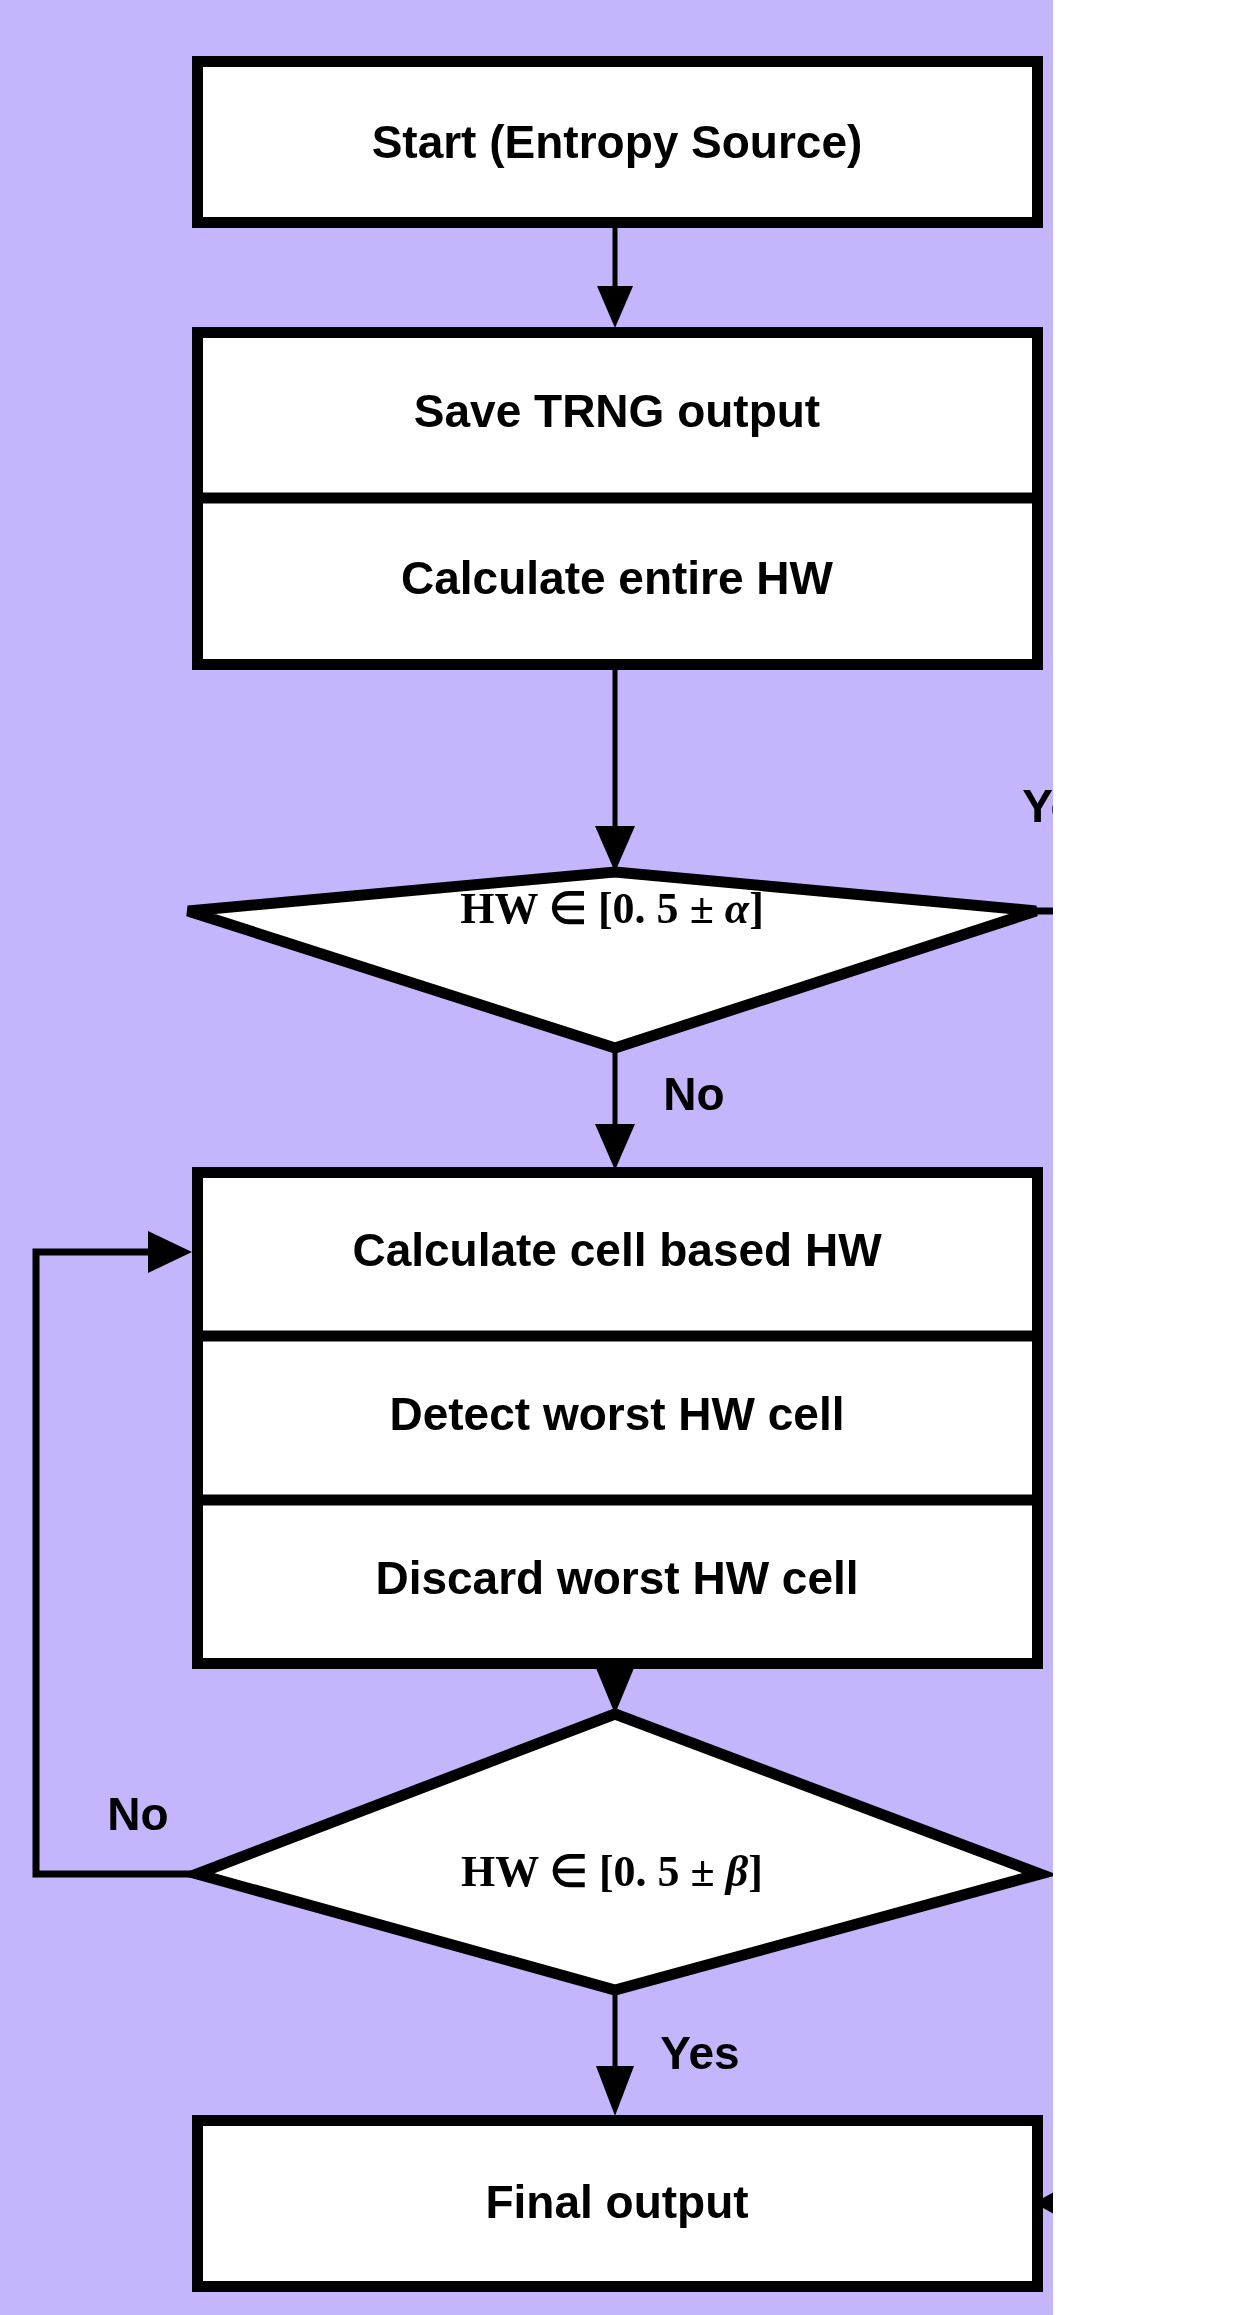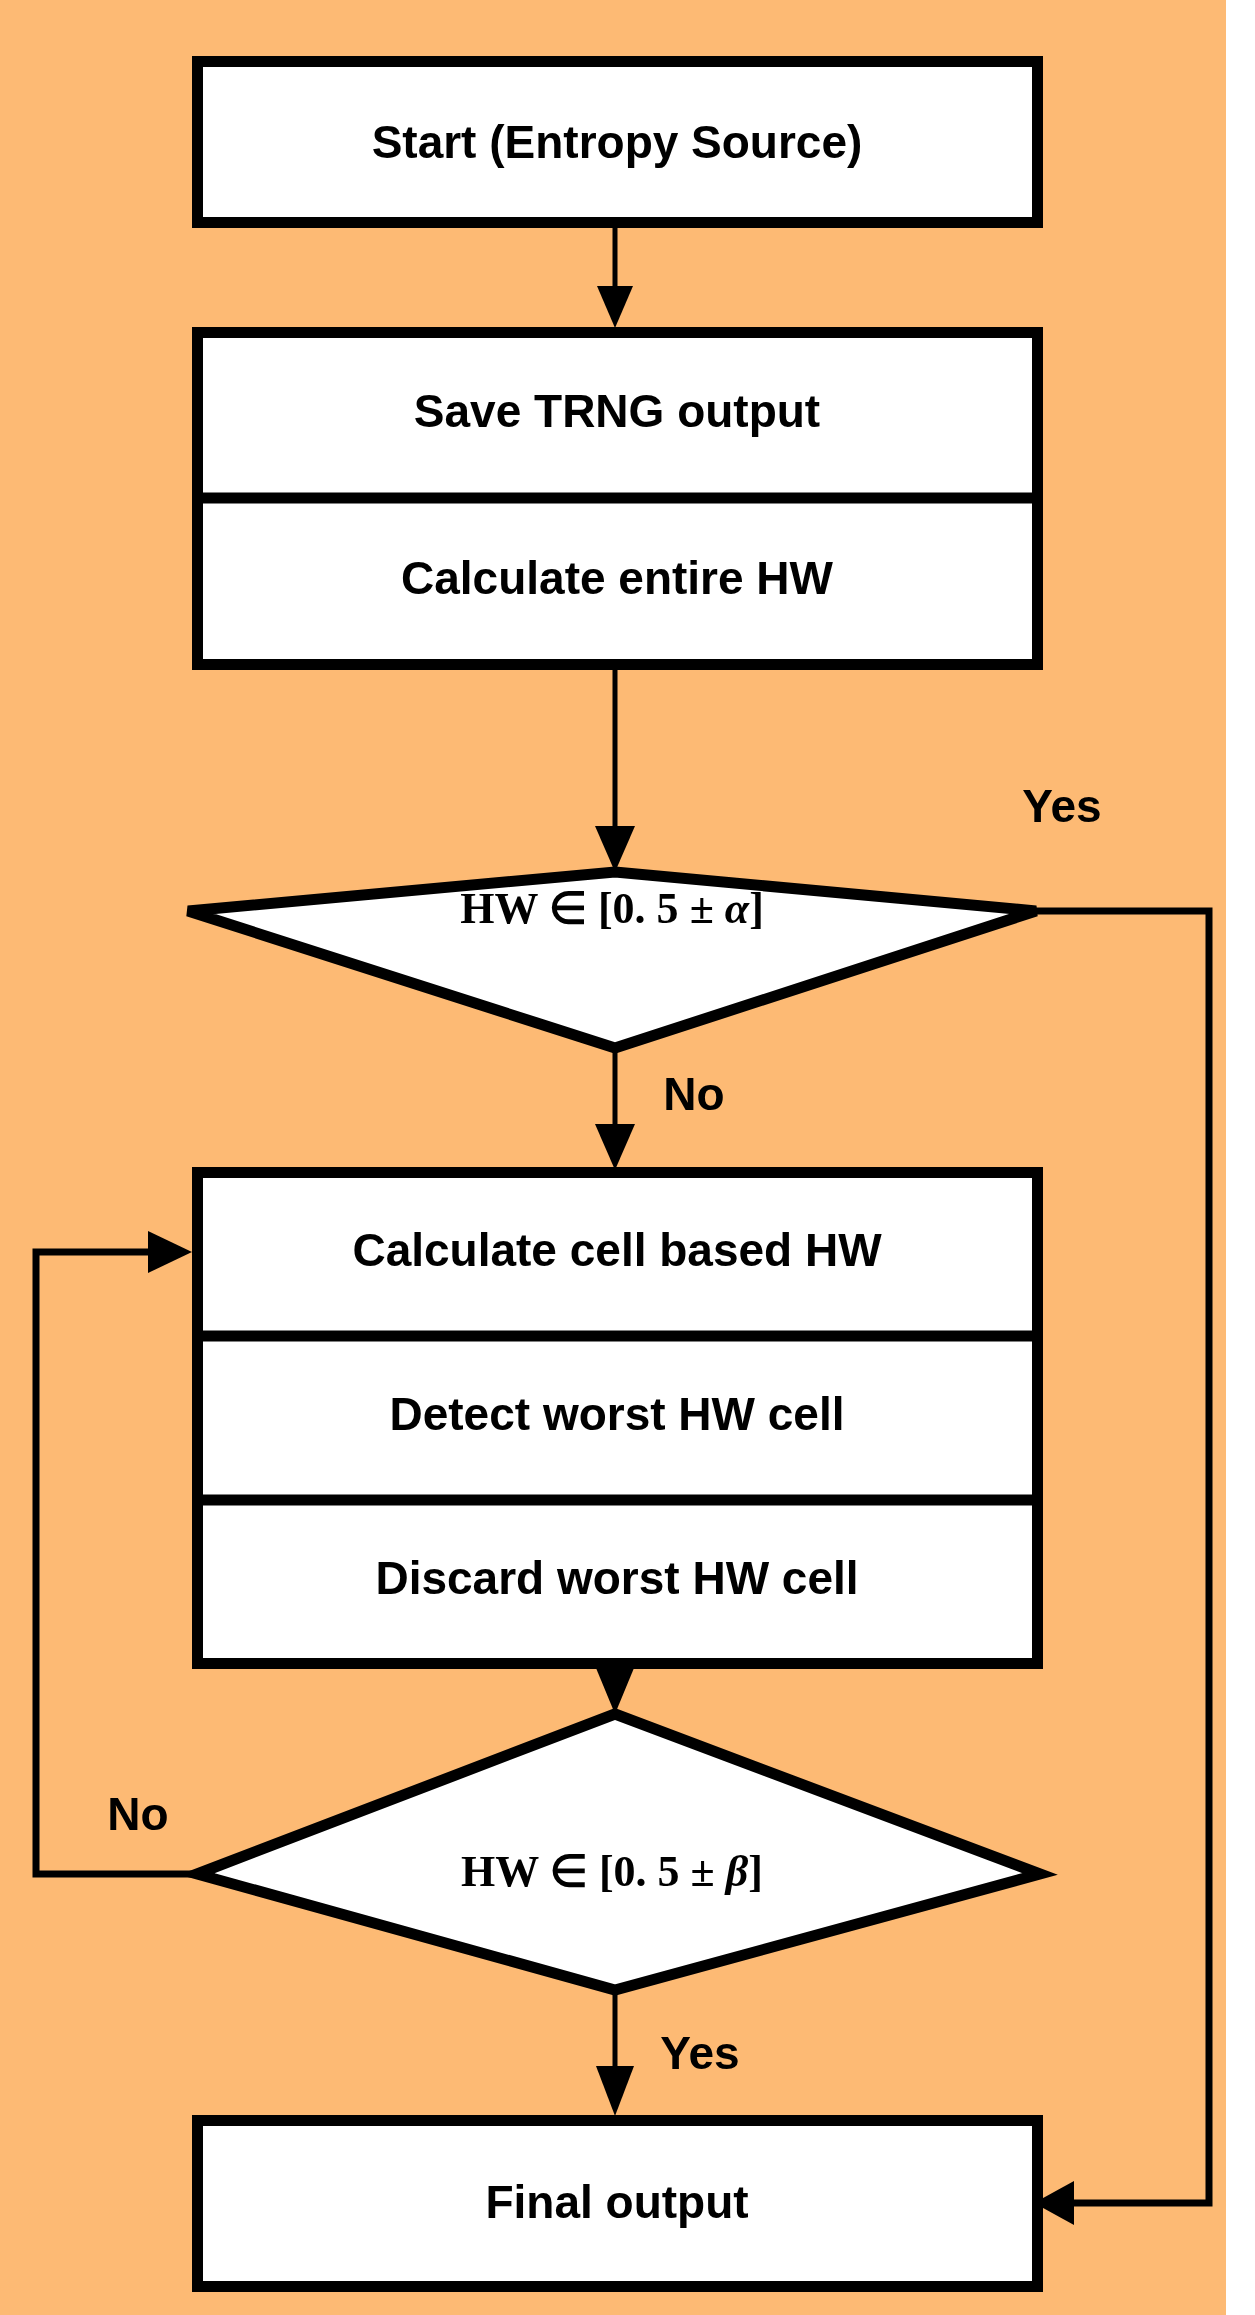--- a/index.html
+++ b/index.html
@@ -7,23 +7,23 @@
     padding: 0;
     background: #ffffff;
   }
   body {
     width: 1255px;
     height: 2315px;
     font-family: "Liberation Sans", sans-serif;
   }
   #flowchart-root {
     position: relative;
-    width: 1226px;
+    width: 1053px;
     height: 2315px;
-    background: #fdba74;
+    background: #c4b5fd;
     overflow: hidden;
   }
   svg.chart-svg {
     position: absolute;
     top: 0;
     left: 0;
     width: 1255px;
     height: 2315px;
     display: block;
   }

